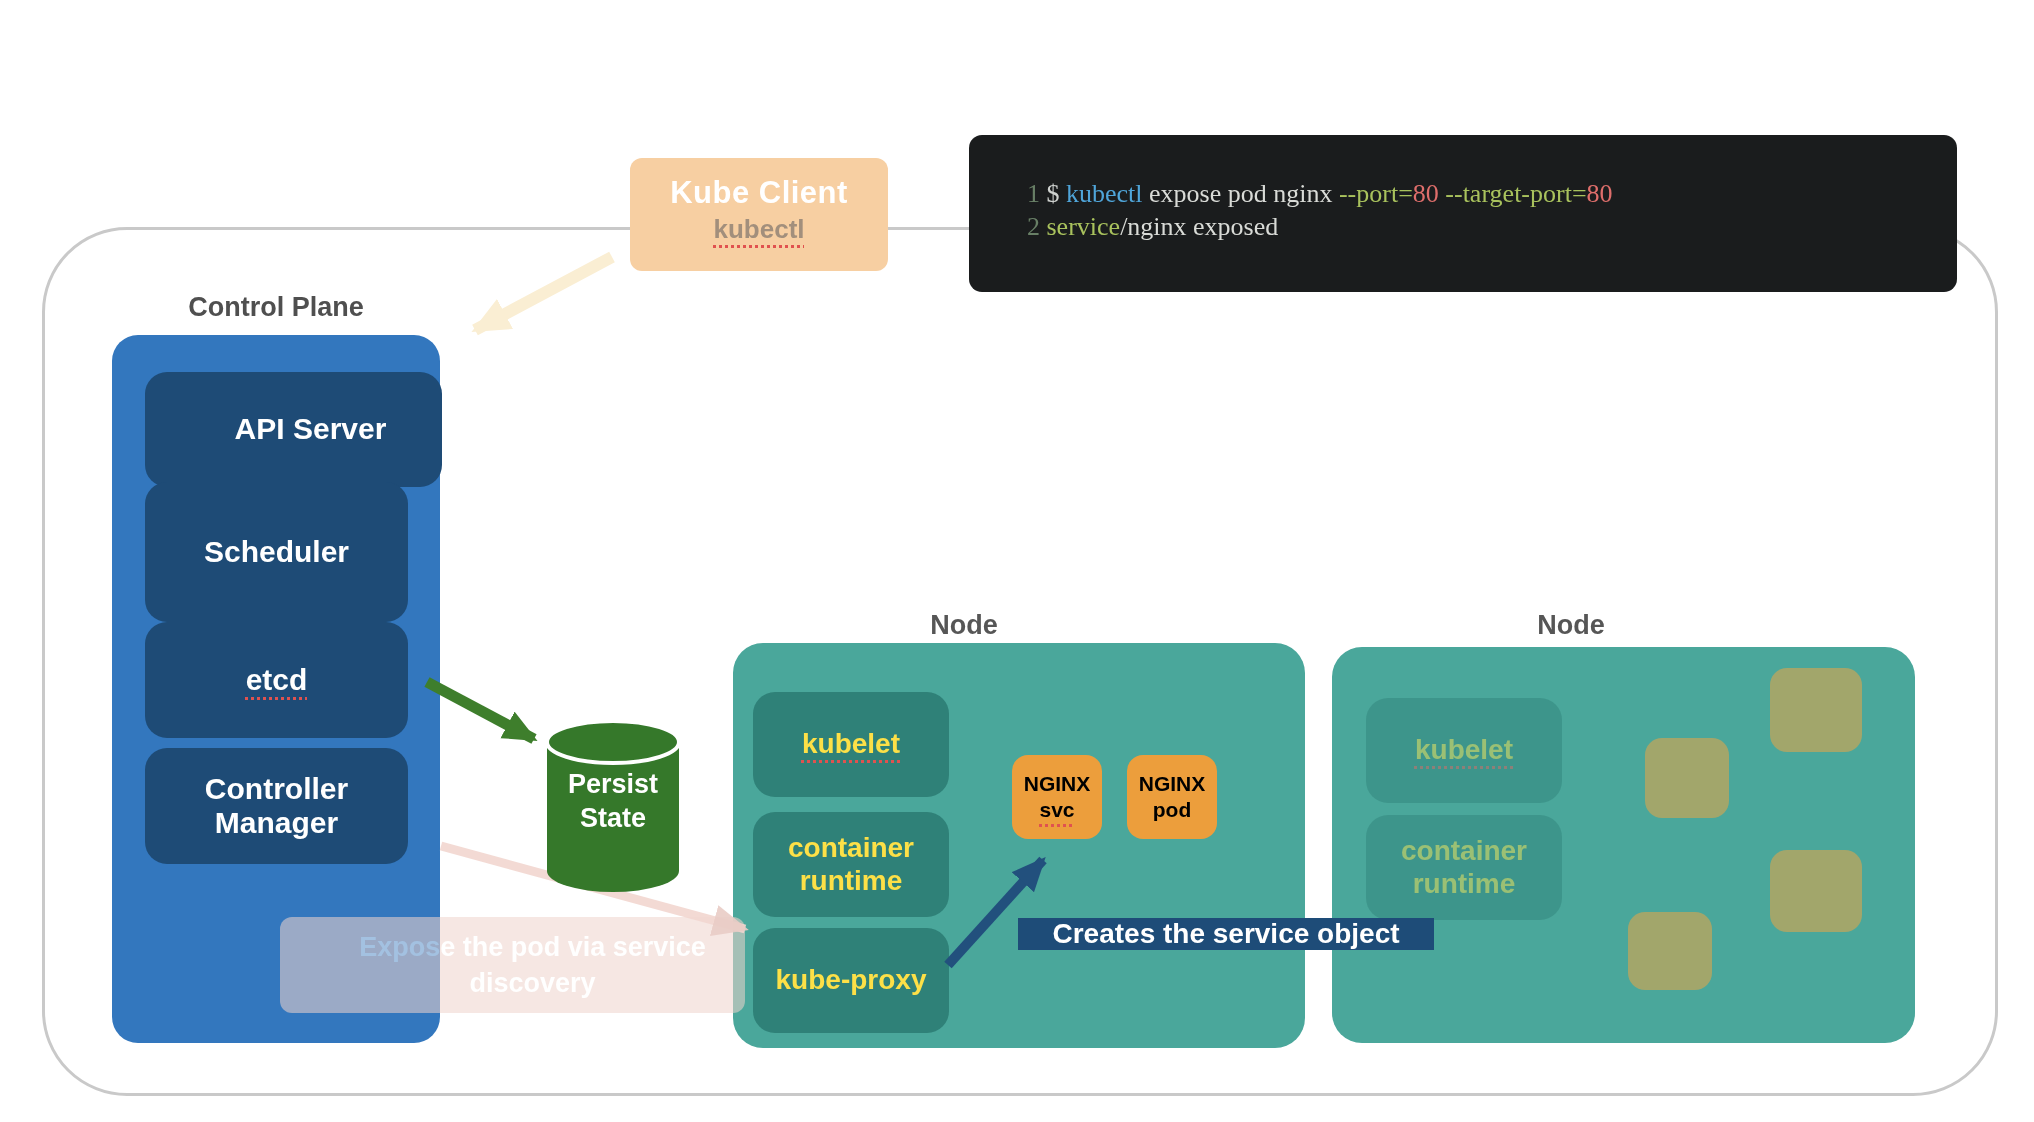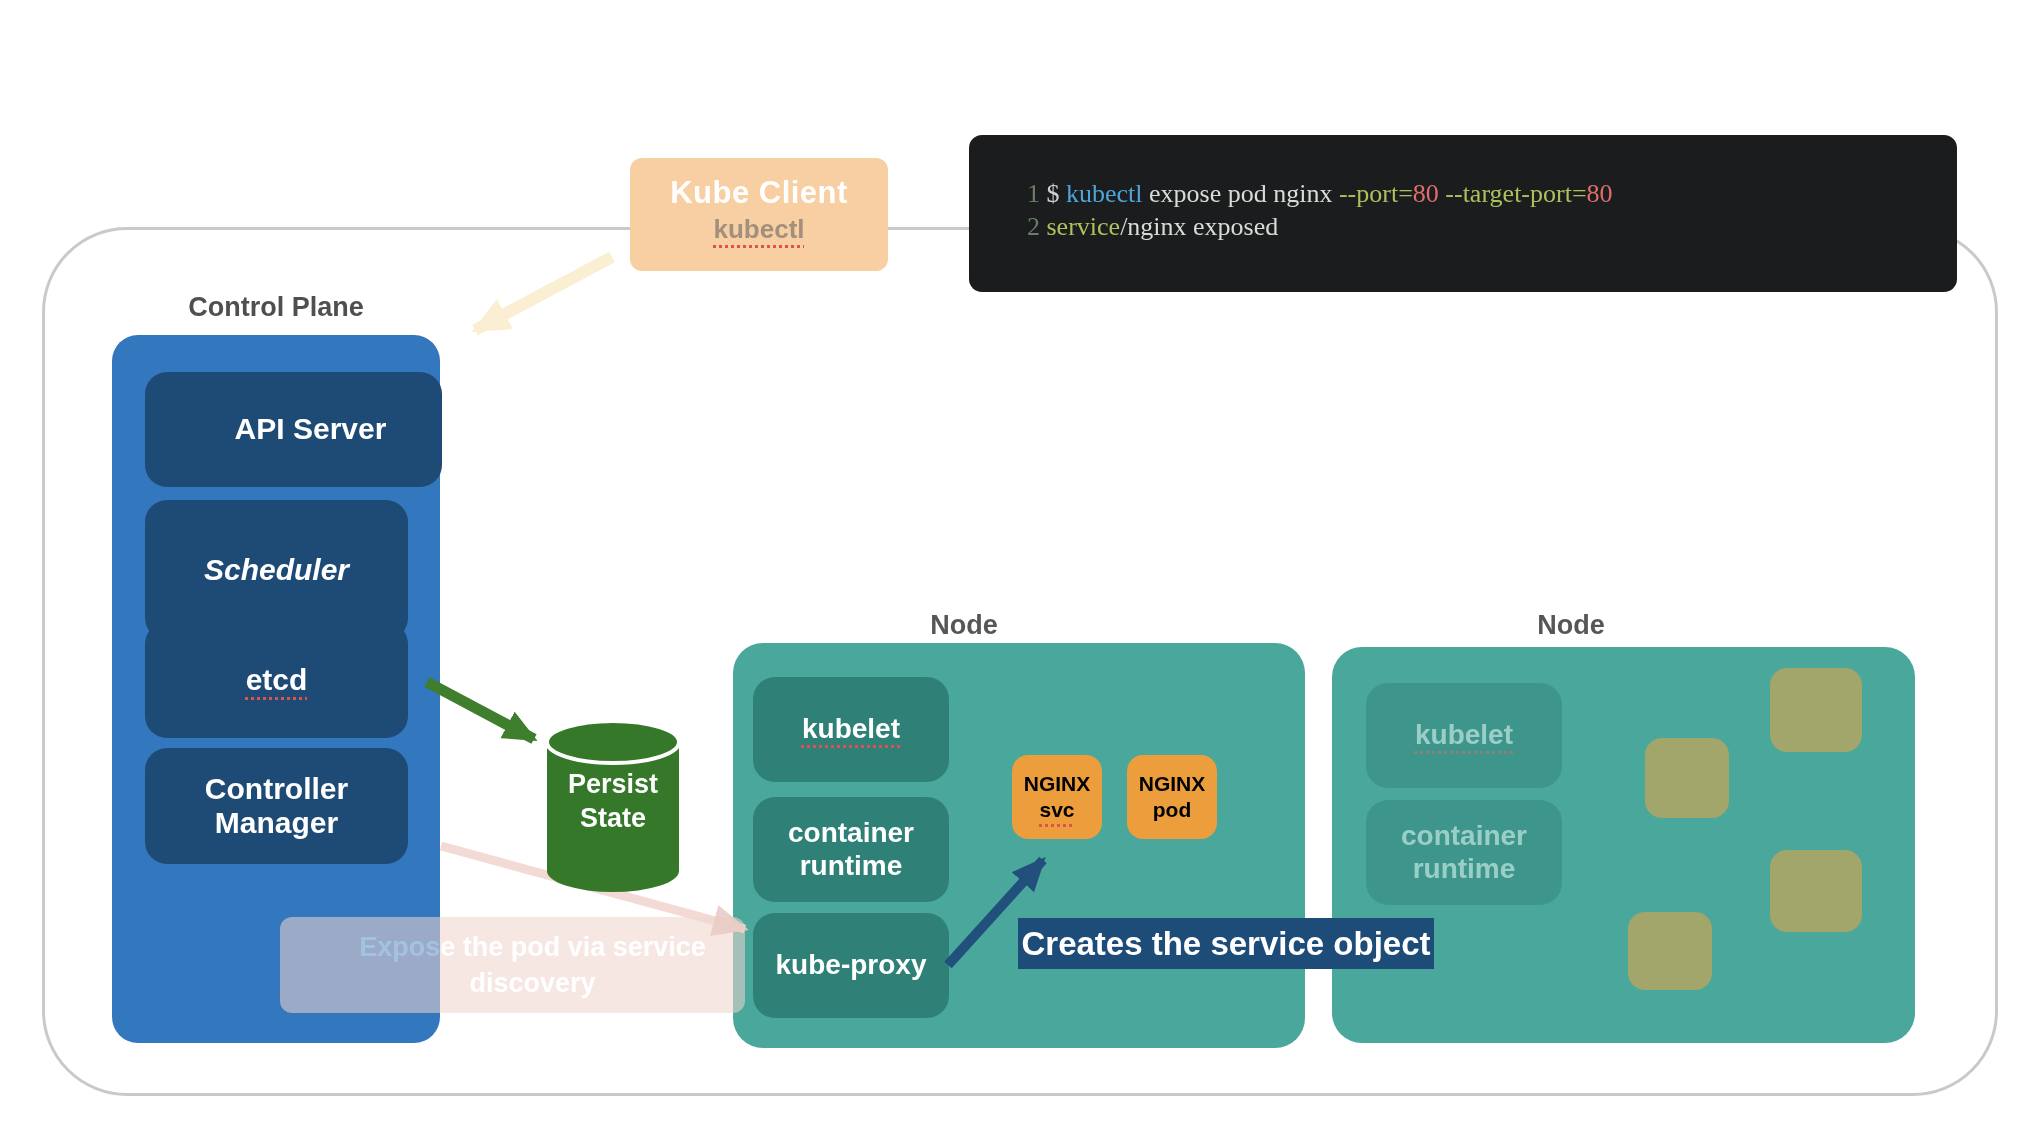--- a/index.html
+++ b/index.html
@@ -42,42 +42,42 @@
   .cp-box{
     position:absolute;left:112px;top:335px;width:328px;height:708px;
     background:#3377BE;border-radius:26px;z-index:1;
   }
   .cp-item{
     position:absolute;left:33px;width:263px;background:#1E4B76;border-radius:22px;
     display:flex;align-items:center;justify-content:center;text-align:center;
     color:#ffffff;font-size:30px;font-weight:bold;line-height:1.15;
   }
   .cp-item-0{top:37px;height:115px;padding-left:34px;}
-  .cp-item-1{top:165px;height:140px;font-style:italic;}
+  .cp-item-1{top:147px;height:140px;}
   .cp-item-2{top:287px;height:116px;}
   .cp-item-3{top:413px;height:116px;padding:0 30px;box-sizing:border-box;}
   
   .misspell{
     text-decoration:underline;text-decoration-style:dotted;
     text-decoration-color:#e0524f;text-decoration-thickness:3px;
     text-underline-offset:7px;
   }
   
   .node-title{
     position:absolute;text-align:center;font-size:27px;font-weight:bold;color:#565656;
   }
   .node1-title{left:733px;top:610px;width:462px;}
   .node2-title{left:1332px;top:610px;width:478px;}
   .node-box{position:absolute;background:#4AA79B;border-radius:30px;z-index:1;}
   .node1{left:733px;top:643px;width:572px;height:405px;}
   .node2{left:1332px;top:647px;width:583px;height:396px;}
   .node-item{
     position:absolute;left:20px;width:196px;height:105px;background:#2F8178;border-radius:22px;
     display:flex;align-items:center;justify-content:center;text-align:center;
-    color:#ffffff;font-size:28px;font-weight:bold;line-height:1.15;
+    color:#fde047;font-size:28px;font-weight:bold;line-height:1.15;margin-top:15px;
   }
   .n1-item-0{top:34px;}
   .n1-item-1{top:154px;}
   .n1-item-2{top:270px;}
   .node2 .node-item{left:34px;opacity:0.45;}
   .n2-item-0{top:36px;}
   .n2-item-1{top:153px;}
   .pod-square{position:absolute;background:#A2A66B;border-radius:17px;}
   .sq-a{left:438px;top:21px;width:92px;height:84px;}
   .sq-b{left:313px;top:91px;width:84px;height:80px;}
@@ -86,23 +86,23 @@
   
   .nginx{
     position:absolute;background:#EC9E3C;border-radius:16px;z-index:3;
     display:flex;flex-direction:column;align-items:center;justify-content:center;
     color:#000000;font-size:21px;font-weight:bold;line-height:1.25;text-align:center;
   }
   .nginx-svc{left:1012px;top:755px;width:90px;height:84px;}
   .nginx-pod{left:1127px;top:755px;width:90px;height:84px;}
   
   .banner{
-    position:absolute;left:1018px;top:918px;width:416px;height:51px;z-index:4;
+    position:absolute;left:1018px;top:918px;width:416px;height:32px;z-index:4;
     background:#1E4C78;display:flex;align-items:center;justify-content:center;
-    color:#ffffff;font-size:33px;font-weight:bold;
+    color:#ffffff;font-size:28px;font-weight:bold;
   }
   
   .expose-note{
     position:absolute;left:280px;top:917px;width:425px;height:96px;z-index:2;
     background:#F0D5CD;opacity:0.55;border-radius:12px;
     display:flex;flex-direction:column;align-items:center;justify-content:center;
     color:#ffffff;font-size:27px;font-weight:bold;line-height:1.35;text-align:center;padding-left:40px;
   }
   
   .overlay{position:absolute;left:0;top:0;width:2034px;height:1122px;z-index:5;pointer-events:none;}

